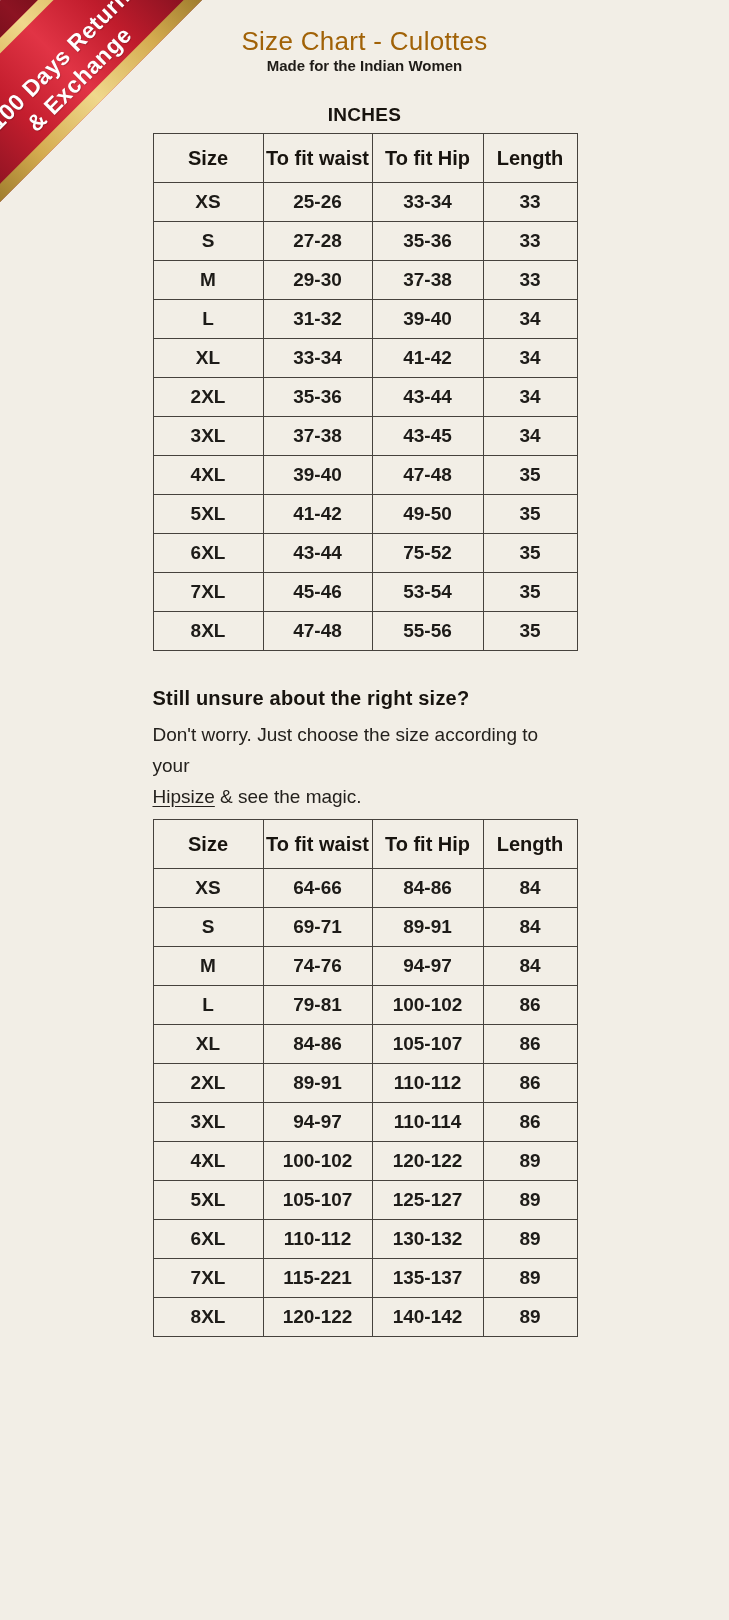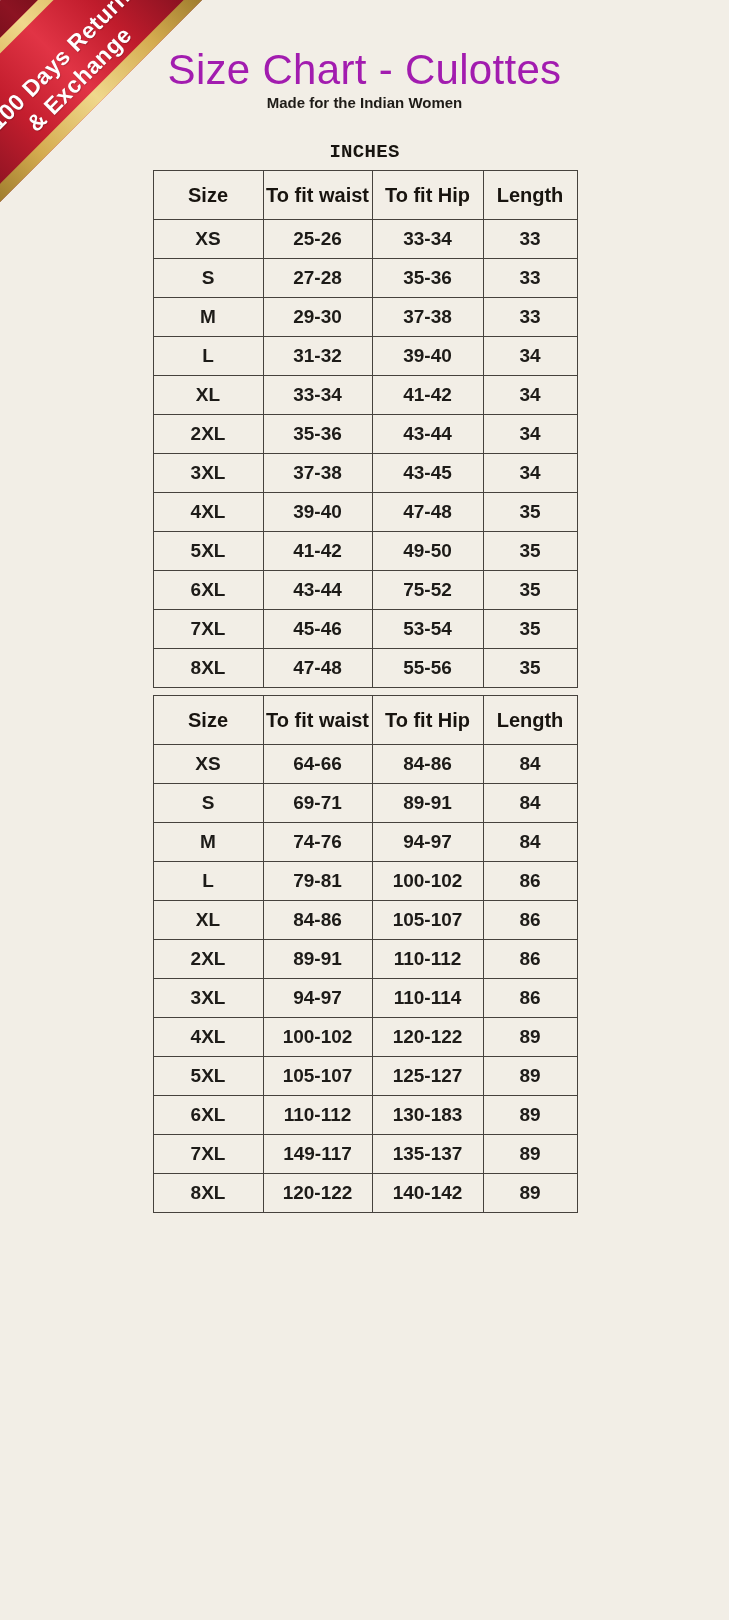--- a/index.html
+++ b/index.html
@@ -44,38 +44,38 @@
     font-size:23px; font-weight:700;
     line-height:28px; letter-spacing:.5px;
     transform:translateY(13px);
     text-shadow:0 1px 1px rgba(0,0,0,.25);
   }
 
   
   .content { width:424px; margin:0 auto; position:relative; }
 
   .page-title {
-    margin-top:46px;
+    margin-top:26px;
     text-align:center;
-    font-size:42px; font-weight:400;
-    color:#a21caf;
+    font-size:26px; font-weight:400;
+    color:#a16207;
     letter-spacing:.3px;
   }
   .page-subtitle {
     text-align:center;
     font-size:15px; font-weight:700;
     color:#1f1c18;
   }
   .section-heading {
     text-align:center;
     font-size:19px; font-weight:700;
     letter-spacing:.3px;
     color:#18140f;
   }
-  .heading-inches { margin-top:30px;font-family:Liberation Mono, monospace; }
+  .heading-inches { margin-top:30px; }
   .heading-cm     { margin-top:54px; }
 
   table.size-table {
     width:100%;
     border-collapse:collapse;
     table-layout:fixed;
     margin-top:7px;
   }
   .size-table col.c1 { width:110px; }
   .size-table col.c2 { width:109px; }
@@ -216,20 +216,27 @@
         </tr>
         <tr>
           <td>8XL</td>
           <td>47-48</td>
           <td>55-56</td>
           <td>35</td>
         </tr>
       </tbody>
   </table>
 
+  <div class="note">
+    <div class="note-bold">Still unsure about the right size?</div>
+    <div class="note-line">
+      <span>Don't worry. Just choose the size according to your</span><br>
+      <span class="hip-link">Hipsize</span><span> &amp; see the magic.</span>
+    </div>
+  </div>
 
 
   <table class="size-table">
     <colgroup>
         <col class="c1">
         <col class="c2">
         <col class="c3">
         <col class="c4">
       </colgroup>
     <thead>
@@ -291,26 +298,26 @@
         </tr>
         <tr>
           <td>5XL</td>
           <td>105-107</td>
           <td>125-127</td>
           <td>89</td>
         </tr>
         <tr>
           <td>6XL</td>
           <td>110-112</td>
-          <td>130-183</td>
+          <td>130-132</td>
           <td>89</td>
         </tr>
         <tr>
           <td>7XL</td>
-          <td>149-117</td>
+          <td>115-221</td>
           <td>135-137</td>
           <td>89</td>
         </tr>
         <tr>
           <td>8XL</td>
           <td>120-122</td>
           <td>140-142</td>
           <td>89</td>
         </tr>
       </tbody>

